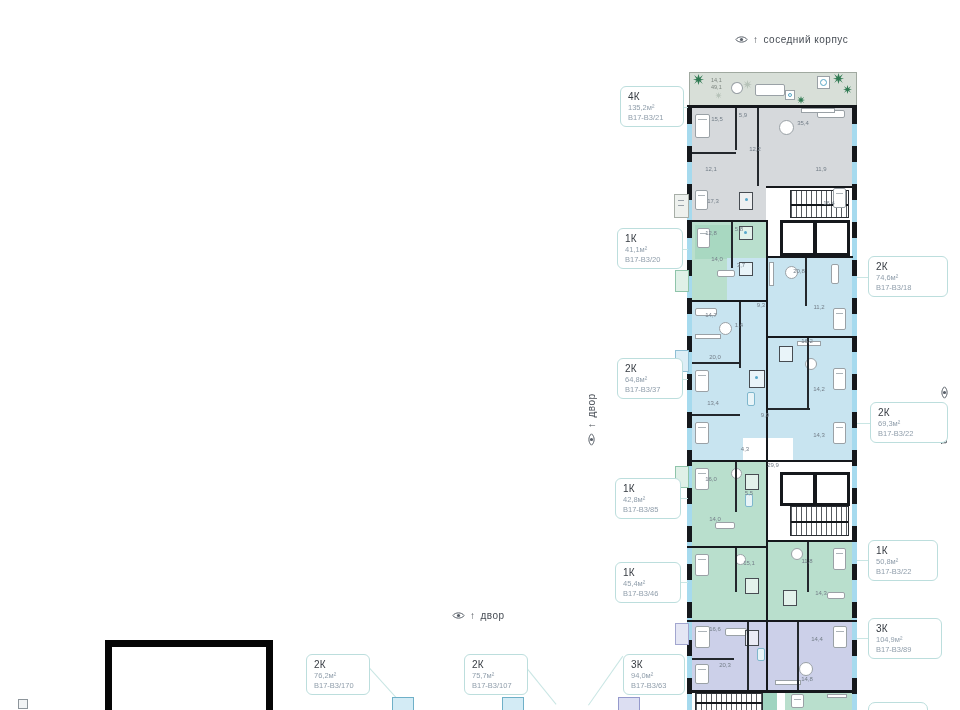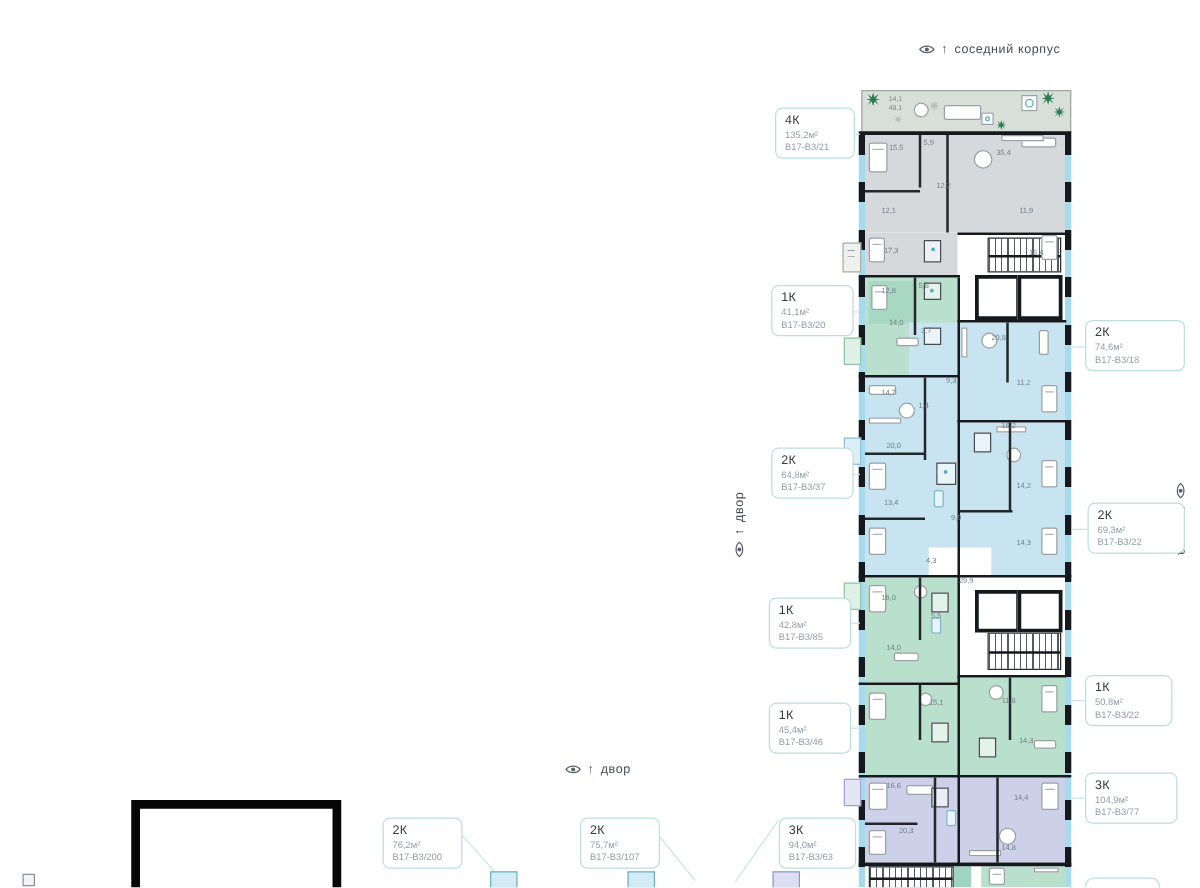--- a/index.html
+++ b/index.html
@@ -326,31 +326,31 @@
     <div class="c">В17-В3/46</div>
   </div>
     <div class="unit-label" style="display: block; left: 868px; top: 540px; width: 54px;">
     <div class="t">1К</div>
     <div class="a">50,8м²</div>
     <div class="c">В17-В3/22</div>
   </div>
     <div class="unit-label" style="display: block; left: 868px; top: 618px; width: 58px;">
     <div class="t">3К</div>
     <div class="a">104,9м²</div>
-    <div class="c">В17-В3/77</div>
+    <div class="c">В17-В3/89</div>
   </div>
     <div class="unit-label" style="display: block; left: 623px; top: 654px; width: 46px;">
     <div class="t">3К</div>
     <div class="a">94,0м²</div>
     <div class="c">В17-В3/63</div>
   </div>
     <div class="unit-label" style="display: block; left: 306px; top: 654px; width: 48px;">
     <div class="t">2К</div>
     <div class="a">76,2м²</div>
-    <div class="c">В17-В3/200</div>
+    <div class="c">В17-В3/170</div>
   </div>
     <div class="unit-label" style="display: block; left: 464px; top: 654px; width: 48px;">
     <div class="t">2К</div>
     <div class="a">75,7м²</div>
     <div class="c">В17-В3/107</div>
   </div>
 
   <div class="badge" style="display: block; left: 392px; top: 697px; width: 20px; height: 12px;"></div>
     <div class="badge" style="display: block; left: 502px; top: 697px; width: 20px; height: 12px;"></div>
     <div class="badge" style="display: block; left: 618px; top: 697px; width: 20px; height: 12px; background: rgb(220, 222, 242); border-color: rgb(149, 153, 204);"></div>

